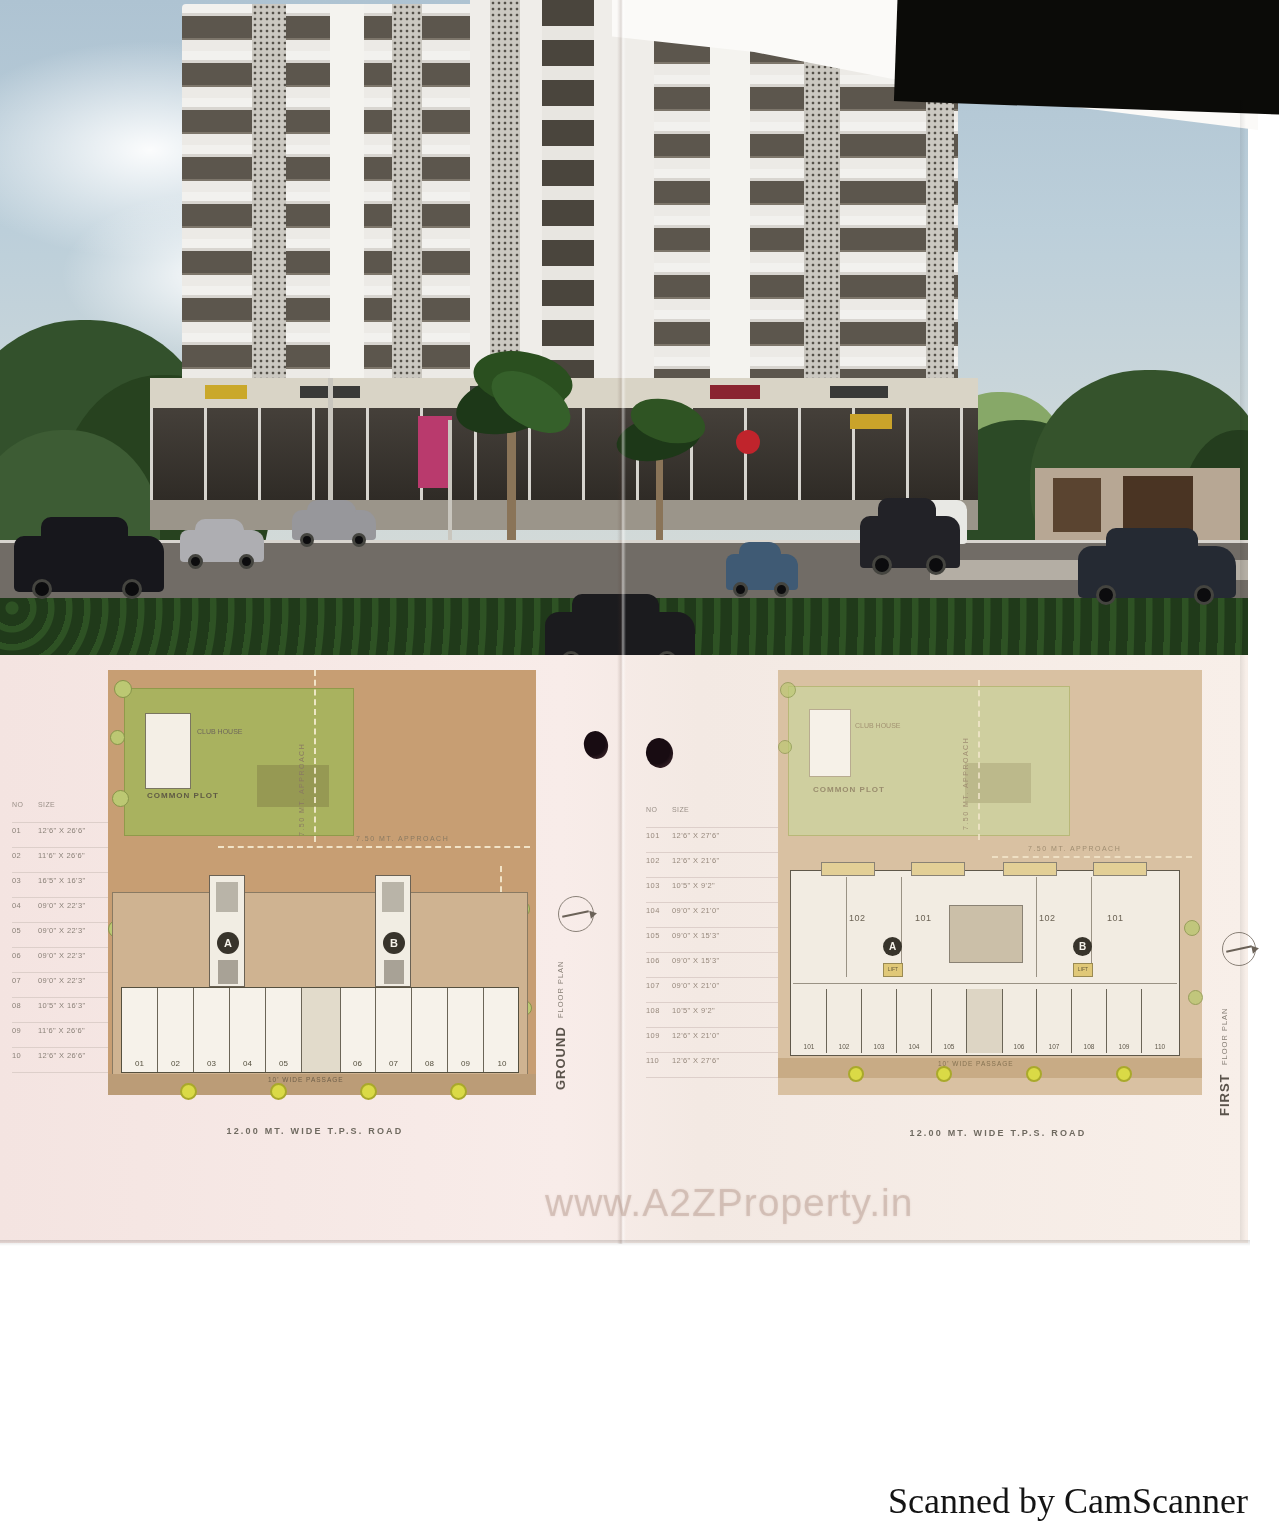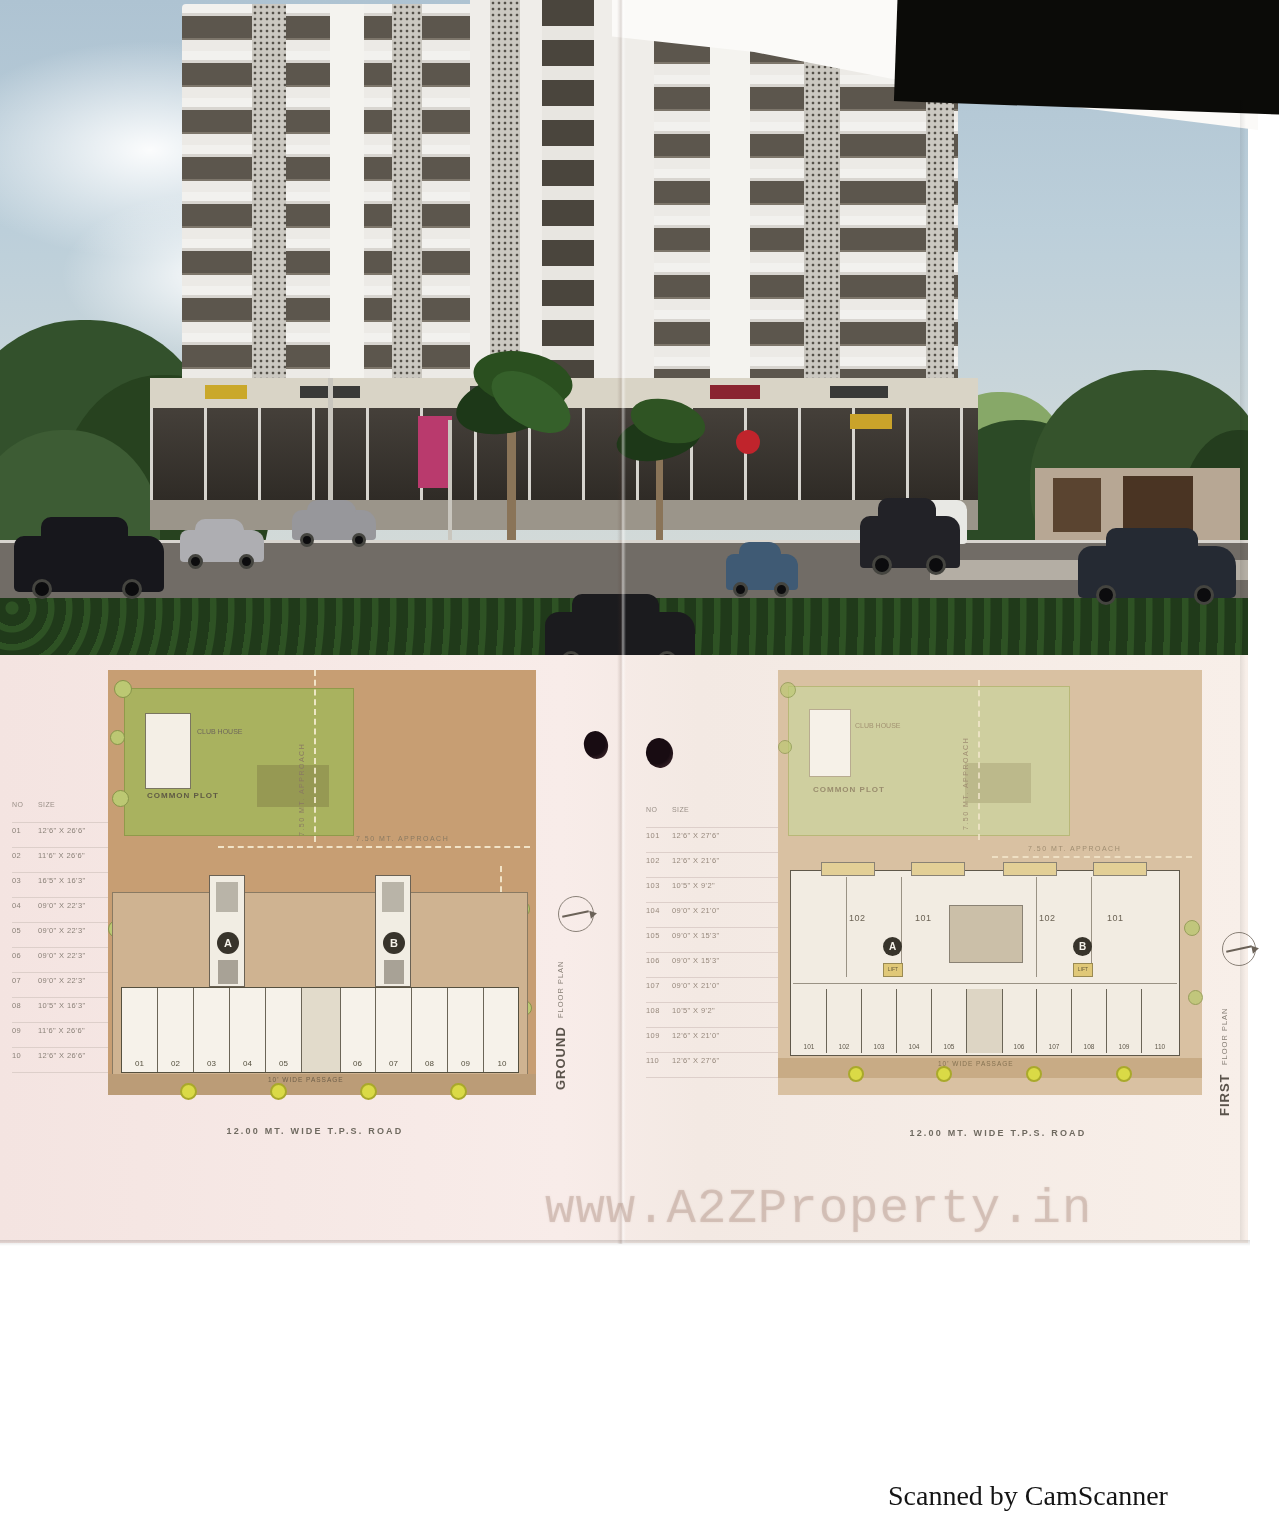--- a/index.html
+++ b/index.html
@@ -43,22 +43,22 @@
   .vtitle .big{font-size:13px;font-weight:bold;color:#5a534b;letter-spacing:1px;}
   .vtitle .small{font-size:7.5px;color:#8a8279;letter-spacing:1px;margin-top:4px;}
   .compass{position:absolute;border:1.5px solid #8a8178;border-radius:50%;}
   .compass .needle{position:absolute;left:10%;top:48%;width:80%;height:2px;background:#6b6258;transform:rotate(-12deg);}
   .compass .tip{position:absolute;right:-4px;top:38%;width:0;height:0;border-left:7px solid #6b6258;border-top:4px solid transparent;border-bottom:4px solid transparent;transform:rotate(-12deg);}
   .roadlabel{position:absolute;font-size:9px;font-weight:bold;letter-spacing:2.2px;color:#6f6a60;text-align:center;}
   .planlabel{position:absolute;color:#6e675a;}
   .hole{position:absolute;border-radius:50%;background:radial-gradient(circle at 40% 40%,#180c12 55%,#52363c);}
   .fold{position:absolute;left:617px;top:0;width:9px;height:1244px;
     background:linear-gradient(90deg,rgba(0,0,0,0) 0%,rgba(80,50,40,.16) 45%,rgba(255,255,255,.5) 65%,rgba(0,0,0,0) 100%);}
-  .watermark{position:absolute;font-family:Liberation Mono, monospace;font-size:49px;font-weight:500;letter-spacing:1px;color:rgba(184,154,144,.42);text-shadow:0 0 2px rgba(184,154,144,.25);}
-  .credit{position:absolute;font-family:"Liberation Serif",serif;font-size:28px;color:#141414;}
+  .watermark{position:absolute;font-family:Liberation Sans, sans-serif;font-size:39px;font-weight:500;letter-spacing:1px;color:rgba(184,154,144,.42);text-shadow:0 0 2px rgba(184,154,144,.25);}
+  .credit{position:absolute;font-family:"Liberation Serif",serif;font-size:36px;color:#141414;}
   .roomcell{position:absolute;top:0;height:100%;border-right:1px solid #6b6557;display:flex;align-items:flex-end;justify-content:center;padding-bottom:3px;font-size:6.5px;color:#5f584a;box-sizing:border-box;}
   .unitnum{position:absolute;font-size:9px;color:#6b6254;letter-spacing:.5px;}
   .gridline{position:absolute;background:#9a9284;}
 </style>
 </head>
 <body>
 
 <div id="page">
 
   <div class="rendering">

